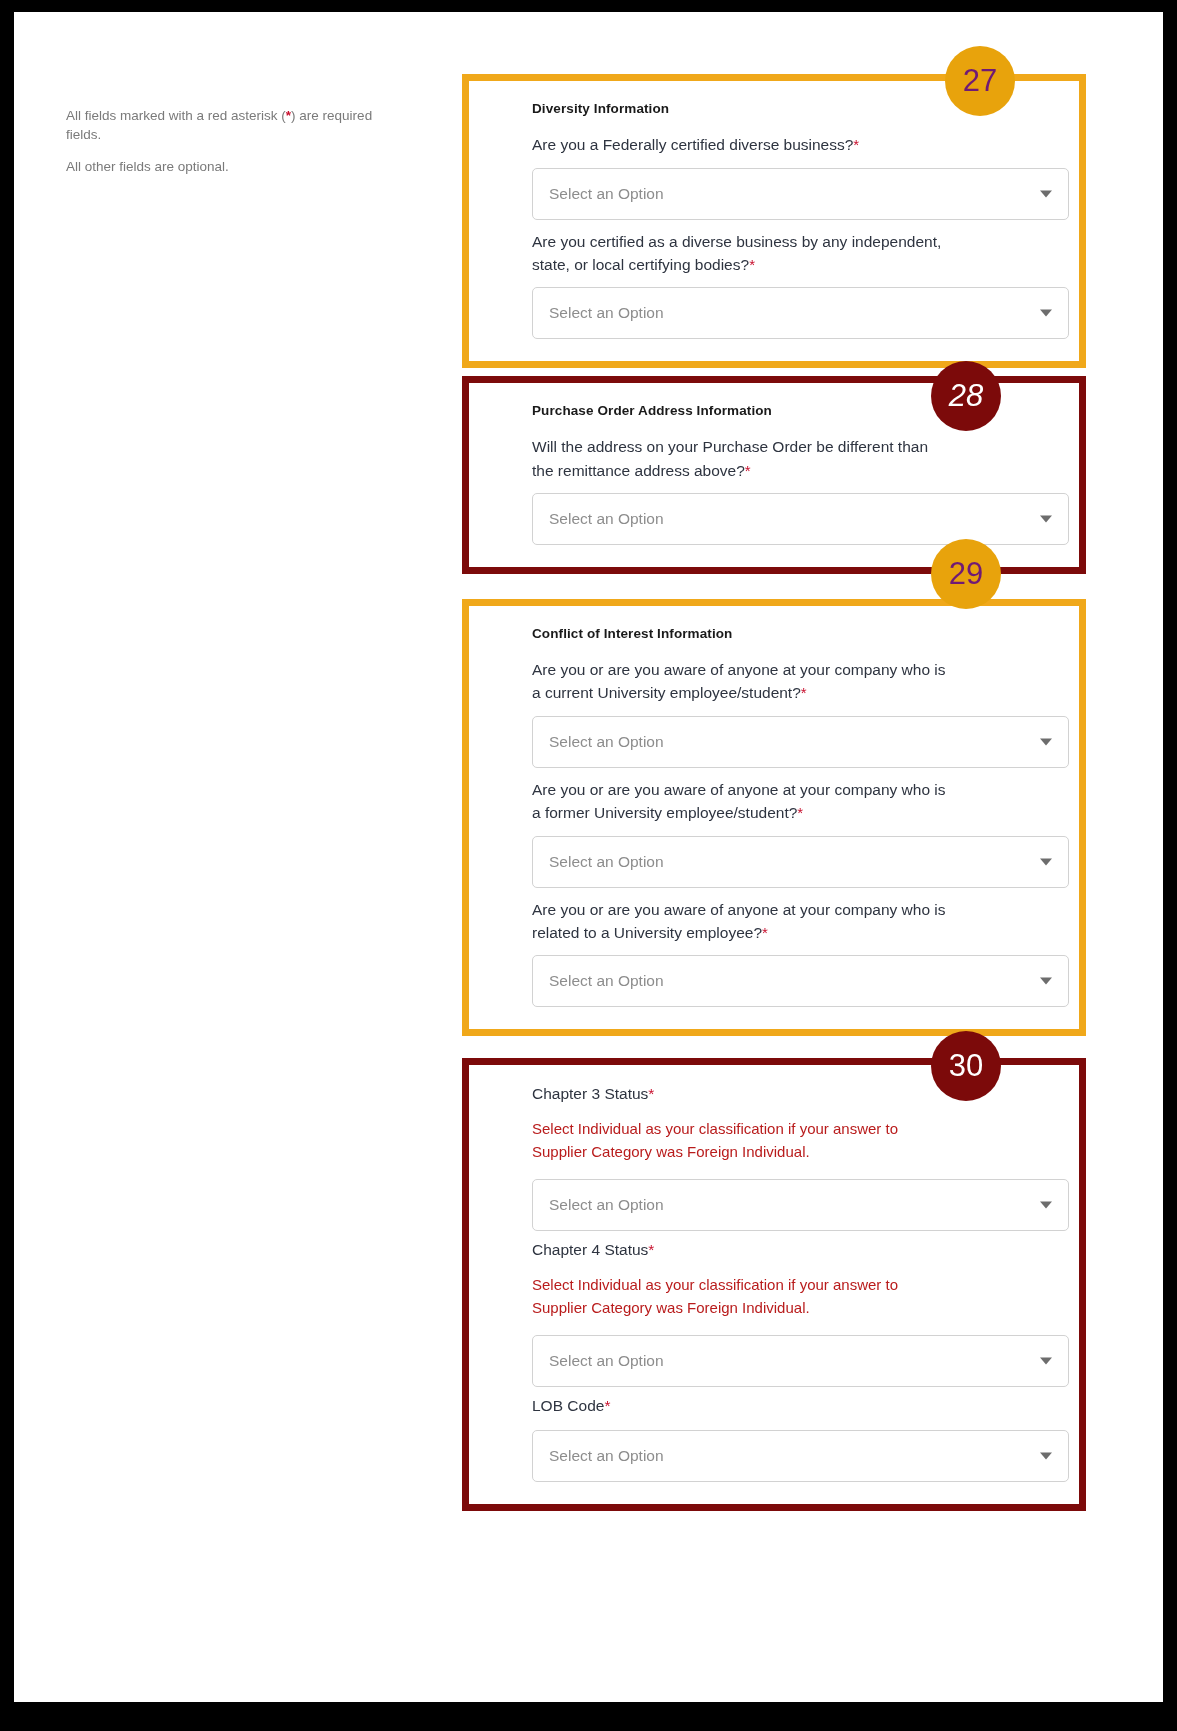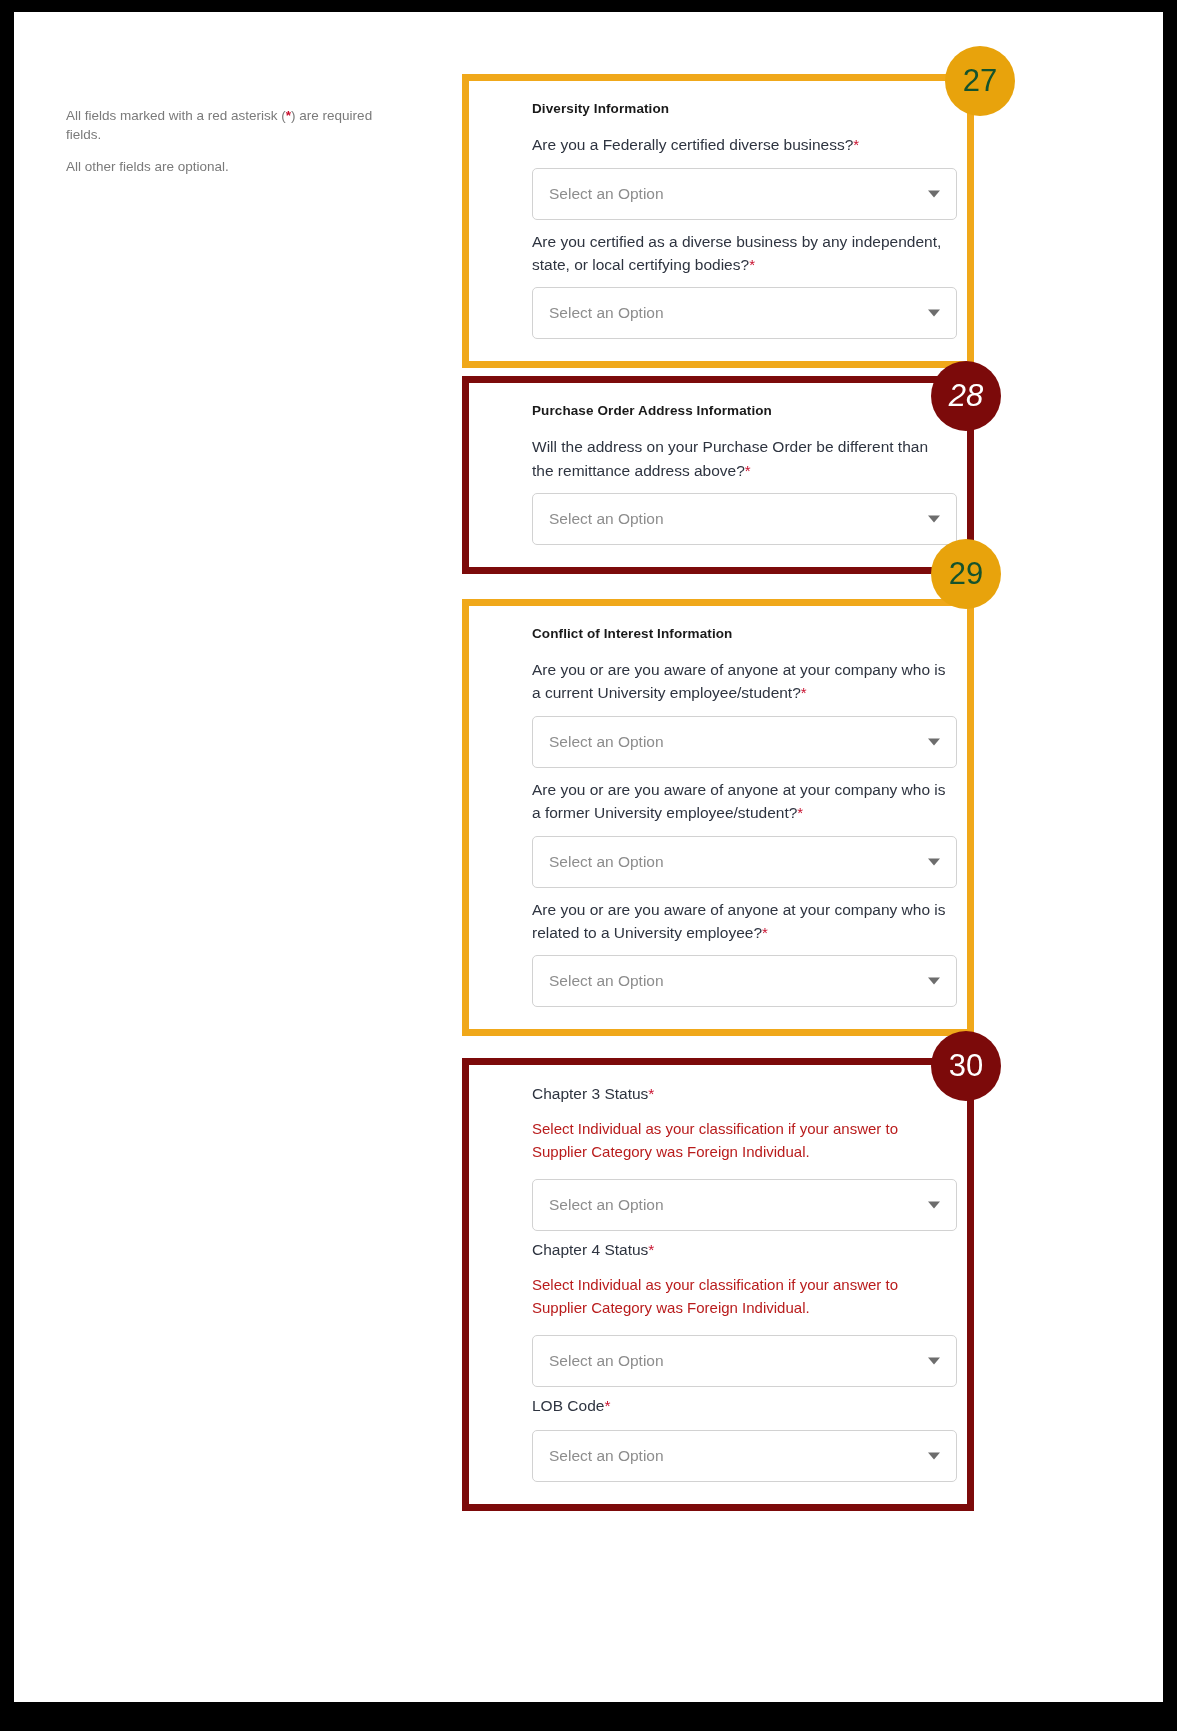--- a/index.html
+++ b/index.html
@@ -51,21 +51,21 @@
     color: #7a7a7a;
   }
   .helper-text.second { margin-top: 14px; }
   .helper-text .req-star { color: #c8102e; font-weight: 700; }
 
   
   #form-col {
     position: absolute;
     left: 448px;
     top: 62px;
-    width: 512px;
+    width: 624px;
   }
 
   .group {
     position: relative;
     padding: 20px 0 22px 0;
   }
 
   
   .group.hl-amber {
     border: 7px solid #f0a81a;
@@ -159,21 +159,21 @@
     width: 70px;
     height: 70px;
     border-radius: 50%;
     display: flex;
     align-items: center;
     justify-content: center;
     font-size: 31px;
     font-weight: 400;
     z-index: 40;
   }
-  .badge.amber  { background: #e8a30c; color: #14532d; }
+  .badge.amber  { background: #e8a30c; color: #701a75; }
   .badge.maroon { background: #7c0a0a; color: #ffffff; }
 
   #badge-27 { left: 931px; top: 34px; }
   #badge-28 { left: 917px; top: 349px; font-style: italic; }
   #badge-29 { left: 917px; top: 527px; }
   #badge-30 { left: 917px; top: 1019px; }
 </style>
 </head>
 <body>
 

